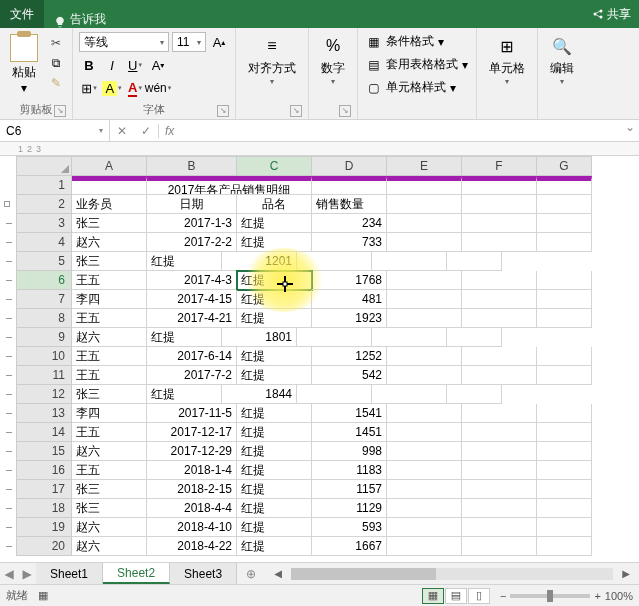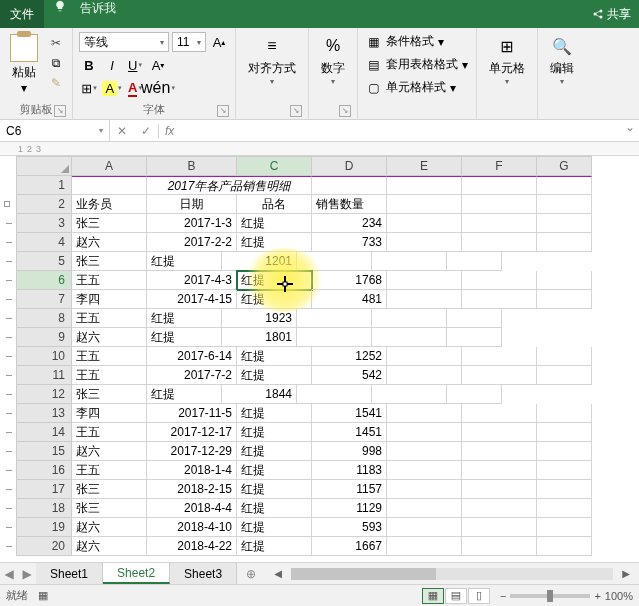--- a/index.html
+++ b/index.html
@@ -3,21 +3,21 @@
 <meta charset="utf-8">
 <style>
   * { box-sizing: border-box; margin: 0; padding: 0; font-family: "Microsoft YaHei", sans-serif; }
   body { width: 639px; height: 606px; overflow: hidden; background: #fff; font-size: 12px; display: flex; flex-direction: column; }
   
   
   .menubar { background: #2a7a44; color: #fff; height: 28px; display: flex; align-items: stretch; }
   .menu-item { padding: 0 10px; display: flex; align-items: center; font-size: 12px; cursor: pointer; }
   .menu-item.file { background: #1e5c33; }
   .menu-item.active { background: #fff; color: #2a7a44; }
-  .tellme { display: flex; align-items: flex-start; gap: 14px; opacity: 0.9; }
+  .tellme { display: flex; align-items: flex-end; gap: 4px; opacity: 0.9; }
   .bulb { width: 12px; height: 12px; }
   .spacer { flex: 1; }
   .share { padding: 0 8px; display: flex; align-items: center; gap: 3px; }
   
   
   .ribbon { background: #f1f1f1; border-bottom: 1px solid #d4d4d4; display: flex; height: 92px; }
   .group { border-right: 1px solid #d9d9d9; display: flex; flex-direction: column; padding: 4px 6px 0 6px; }
   .group-body { flex: 1; display: flex; align-items: flex-start; gap: 4px; }
   .group-label { text-align: center; font-size: 11px; color: #666; padding: 2px 0; position: relative; }
   .group-launcher { position: absolute; right: 0; bottom: 2px; width: 12px; height: 12px; border: 1px solid #aaa; font-size: 8px; line-height: 10px; text-align: center; color: #888; cursor: pointer; }
@@ -71,21 +71,21 @@
   .corner::after { content:''; position:absolute; right:2px; bottom:2px; width:0; height:0; border-left:8px solid transparent; border-bottom:8px solid #a0a0a0; }
   .col-head { border:1px solid #ccc; border-left:none; background:#e6e6e6; text-align:center; font-size:12px; line-height:18px; color:#444; }
   .col-head.sel { background:#d3e5d3; color:#2a7a44; }
   .row { display:flex; height:19px; }
   .row-head { width:56px; border:1px solid #ccc; border-top:none; background:#e6e6e6; text-align:right; padding-right:6px; font-size:12px; line-height:18px; color:#444; }
   .row-head.sel { background:#d3e5d3; color:#2a7a44; }
   .cell { border:1px solid #d4d4d4; border-top:none; border-left:none; padding:0 4px; font-size:12px; line-height:18px; overflow:hidden; white-space:nowrap; }
   .cell.r { text-align:right; }
   .cell.c { text-align:center; }
   .cell.active { outline:2px solid #217346; outline-offset:-1px; }
-  .row1 .cell { border-top:1px solid #a21caf;font-style:italic; }
+  .row1 .cell { border-top:5px solid #a21caf; }
   
   .highlight-blob { position:absolute; left:244px; top:92px; width:80px; height:64px; background: radial-gradient(circle, rgba(255,240,80,0.95) 0%, rgba(255,240,80,0.6) 50%, rgba(255,240,80,0) 75%); border-radius:50%; pointer-events:none; z-index:5; }
   .cursor-cross { position:absolute; left:276px; top:119px; z-index:6; pointer-events:none; }
   .cursor-cross svg { width:18px; height:18px; }
   
   .gutter { position:absolute; left:0; top:20px; width:16px; bottom:0; }
   
   
   .sheet-tabs { height:22px; border-top:1px solid #d4d4d4; background:#f1f1f1; display:flex; align-items:center; font-size:12px; }
   .nav-tri { width:18px; text-align:center; color:#888; cursor:pointer; }
@@ -172,21 +172,21 @@
         <div class="icon-btn">⊞<span class="dd">▾</span></div>
         <div class="icon-btn">
             <span style="background:#ffff66;padding:0 3px">A</span>
             <span class="dd">▾</span>
           </div>
         <div class="icon-btn">
             <span class="font-color-a underline-red">A</span>
             <span class="dd">▾</span>
           </div>
         <div class="icon-btn">
-            <span style="font-size:16px">wén</span>
+            <span style="font-size:12px">wén</span>
             <span class="dd">▾</span>
           </div>
       </div>
     </div>
     <div class="group-label"><span>字体</span><div class="group-launcher">↘</div></div>
   </div>
 
   <div class="group">
     <div class="group-body">
       <div class="big-btn">
@@ -356,20 +356,21 @@
         <div class="cell r" style="width:90px">2017-4-15</div>
         <div class="cell" style="width:75px">红提</div>
         <div class="cell r" style="width:75px">481</div>
         <div class="cell" style="width:75px"></div>
         <div class="cell" style="width:75px"></div>
         <div class="cell" style="width:55px"></div>
       </div>
       <div class="row">
         <div class="row-head">8</div>
         <div class="cell" style="width:75px">王五</div>
+        <div class="cell r" style="width:90px">2017-4-21</div>
         <div class="cell" style="width:75px">红提</div>
         <div class="cell r" style="width:75px">1923</div>
         <div class="cell" style="width:75px"></div>
         <div class="cell" style="width:75px"></div>
         <div class="cell" style="width:55px"></div>
       </div>
       <div class="row">
         <div class="row-head">9</div>
         <div class="cell" style="width:75px">赵六</div>
         <div class="cell" style="width:75px">红提</div>

